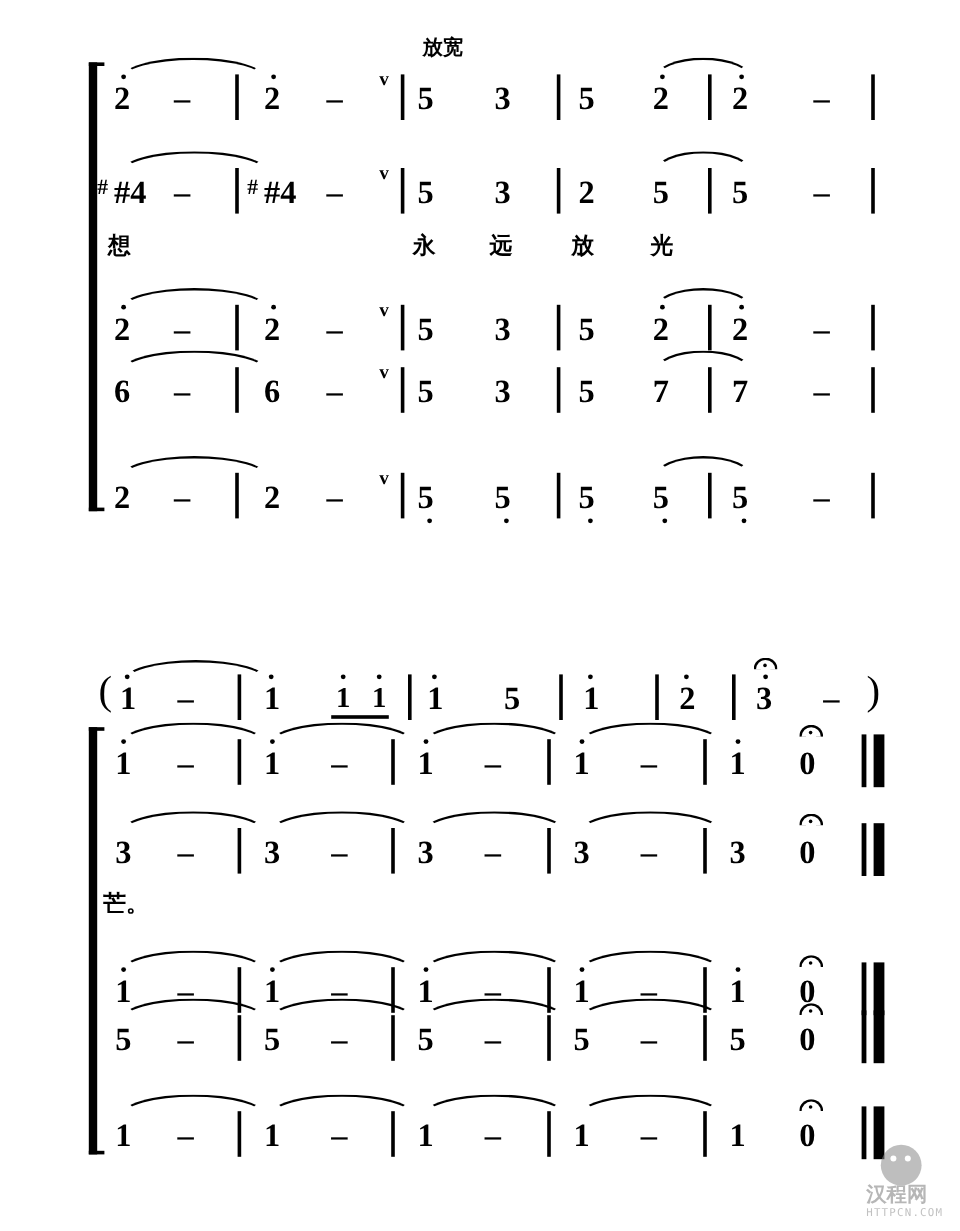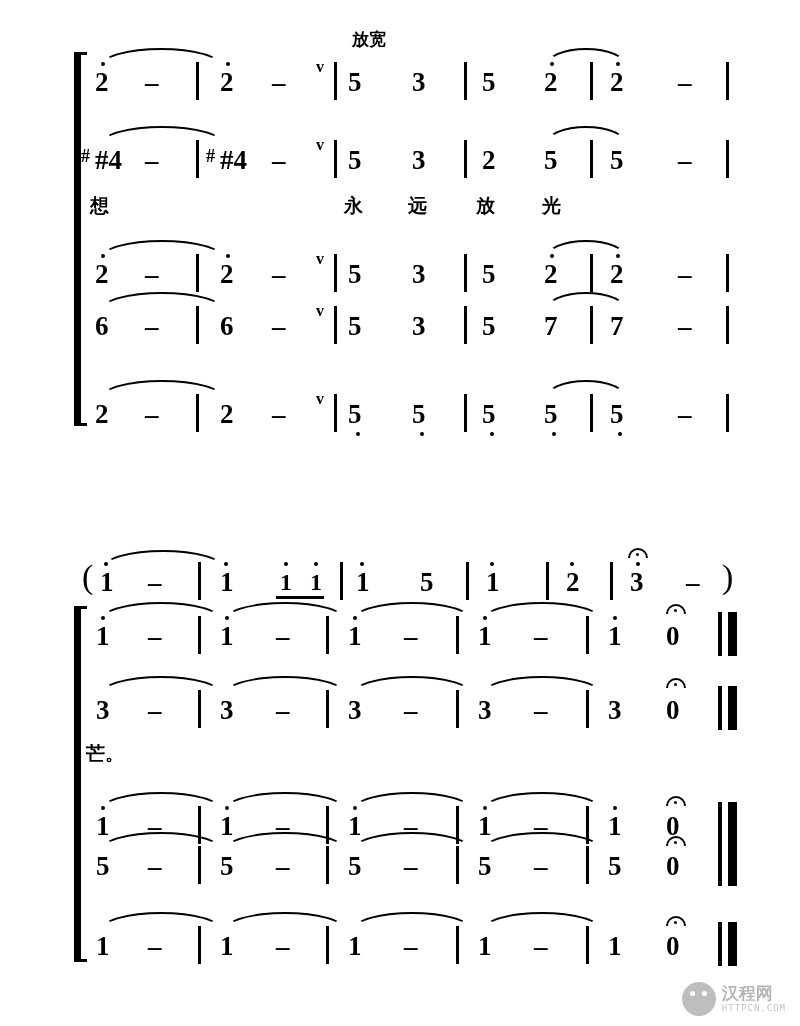--- a/index.html
+++ b/index.html
@@ -158,20 +158,21 @@
   }
 
   
   .watermark {
     position: absolute;
     right: 14px;
     bottom: 10px;
     display: flex;
     align-items: center;
     opacity: 0.55;
+    flex-direction: column;
   }
   .wm-circle {
     width: 34px; height: 34px;
     border-radius: 50%;
     background: #8a8a8a;
     position: relative;
     margin-right: 6px;
   }
   .wm-circle::before {
     content: "";

